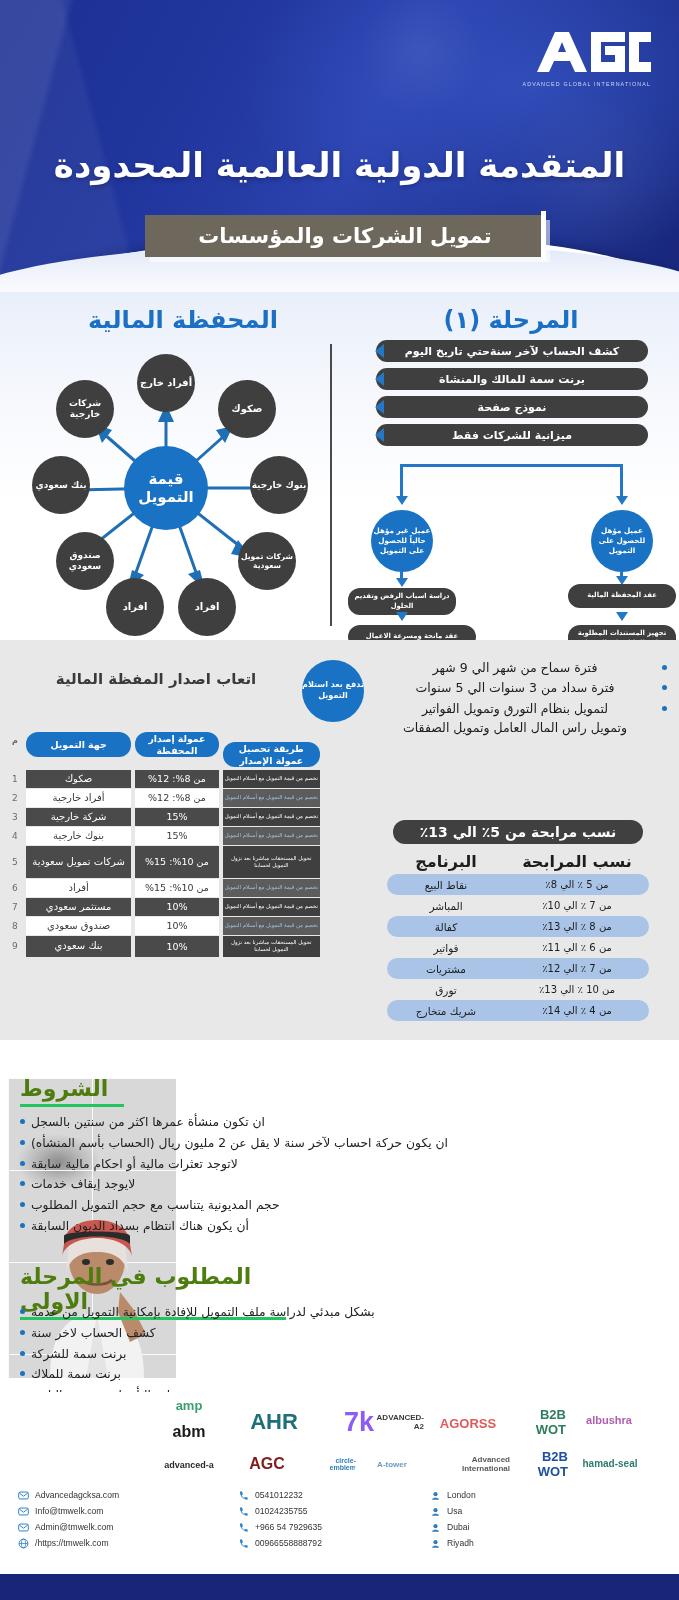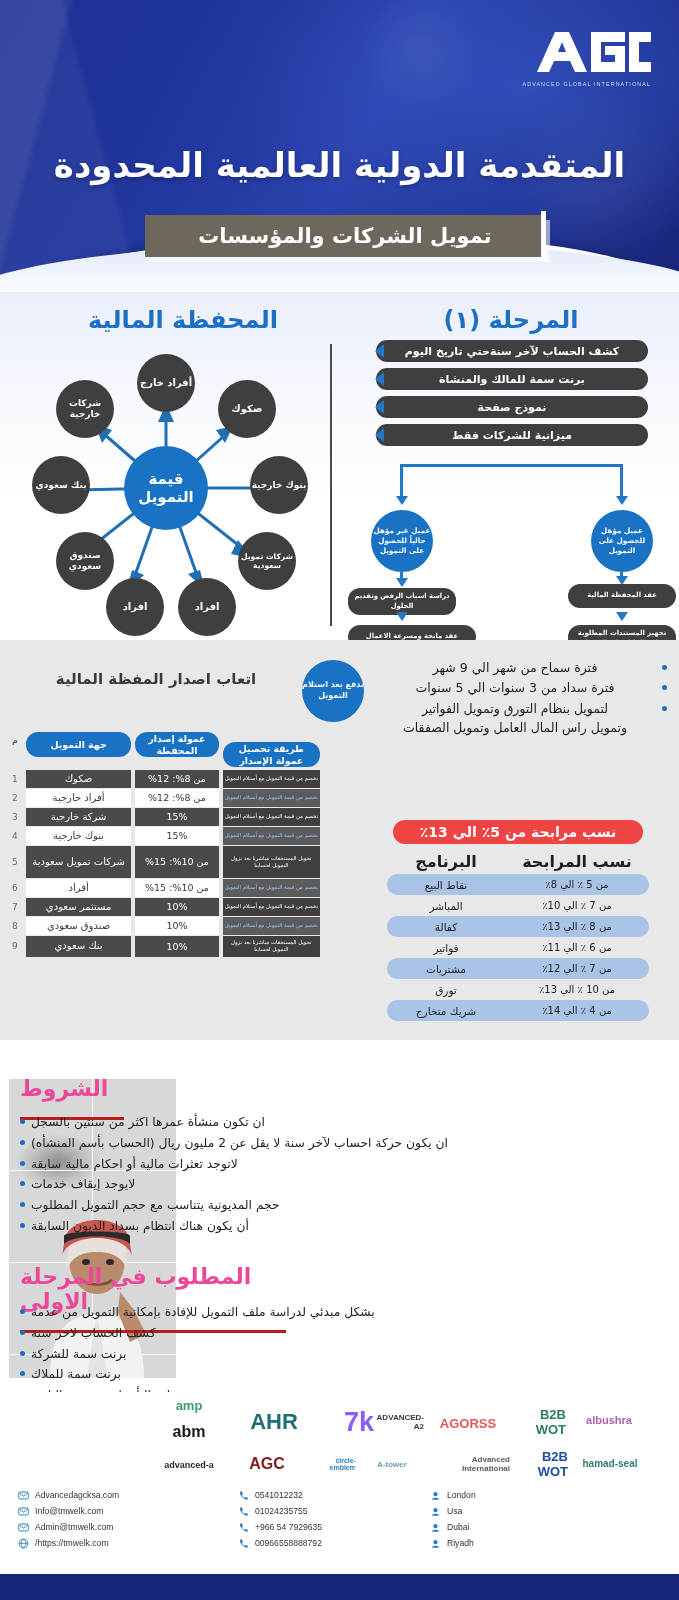--- a/index.html
+++ b/index.html
@@ -178,21 +178,21 @@
   .fc-met{ width:98px; font-size:5.4px; line-height:1.35; color:#ffffff; }
   .frow.dark .fc-src,.frow.dark .fc-com{ background:#4a4a4a; color:#ffffff; }
   .frow.light .fc-src,.frow.light .fc-com{ background:#ffffff; color:#3a3a3a; }
   .frow.dark .fc-met{ background:#3f3f3f; }
   .frow.light .fc-met{ background:#5c5c5c; }
   .fc-met.alt{ color:#9fc4e8; }
 
   
   .mtitle{
     position:absolute; top:180px; right:36px; width:250px; height:24px;
-    background:#ef4444; border-radius:12px; color:#ffffff; font-size:14px;
+    background:#404040; border-radius:12px; color:#ffffff; font-size:14px;
     font-weight:bold; display:flex;align-items:center;justify-content:center;
   }
   .mtable{ position:absolute; top:212px; right:30px; width:262px; }
   .mhead{ display:flex; margin-bottom:3px; }
   .mhead div{ font-size:16px; font-weight:bold; color:#1d1d1d; text-align:center; }
   .mh-prog{ width:118px; }
   .mh-rate{ width:144px; }
   .mrow{ display:flex; border-radius:11px; height:21px; align-items:center; }
   .mrow.shade{ background:#a9c4e6; }
   .mrow .prog{ width:118px; text-align:center; font-size:10.5px; color:#1d1d1d; }
@@ -206,22 +206,22 @@
     background:
       linear-gradient(90deg,rgba(255,255,255,.9) 0 1.5px,transparent 1.5px 100%) 0 0/84px 100%,
       linear-gradient(180deg,rgba(255,255,255,.9) 0 1.5px,transparent 1.5px 100%) 0 0/100% 92px,
       radial-gradient(ellipse 42px 28px at 30% 28%,#8d8d8d,#bdbdbd 60%,#d8d8d8 100%),
       radial-gradient(ellipse 50px 20px at 55% 46%,#5e5e5e,#9a9a9a 70%,#d0d0d0 100%),
       linear-gradient(160deg,#ededed,#cfcfcf 40%,#e8e8e8 70%,#f4f4f4);
   }
   .man{ position:absolute; bottom:0; left:26px; width:126px; height:196px; }
 
   .sec-head{
-    position:absolute; color:#ec4899; font-size:22px; font-weight:bold;
-    text-align:left; border-bottom:3px solid #b91c1c; padding-bottom:16px;
+    position:absolute; color:#4d7c0f; font-size:22px; font-weight:bold;
+    text-align:left; border-bottom:3px solid #22c55e; padding-bottom:3px;
   }
   #cond-head{ top:36px; left:20px; width:104px; }
   #req-head{ top:224px; left:20px; width:266px; }
   .rlist{ position:absolute; left:20px; width:630px; text-align:left; }
   #cond-list{ top:72px; }
   #req-list{ top:262px; }
   .rlist li{ list-style:none; font-size:12.3px; color:#222222; line-height:1.69;
              position:relative; padding-left:11px; }
   .rlist li .dot{ position:absolute; left:0; top:7px; width:5px;height:5px;
              border-radius:50%; background:#1a72c4; }

